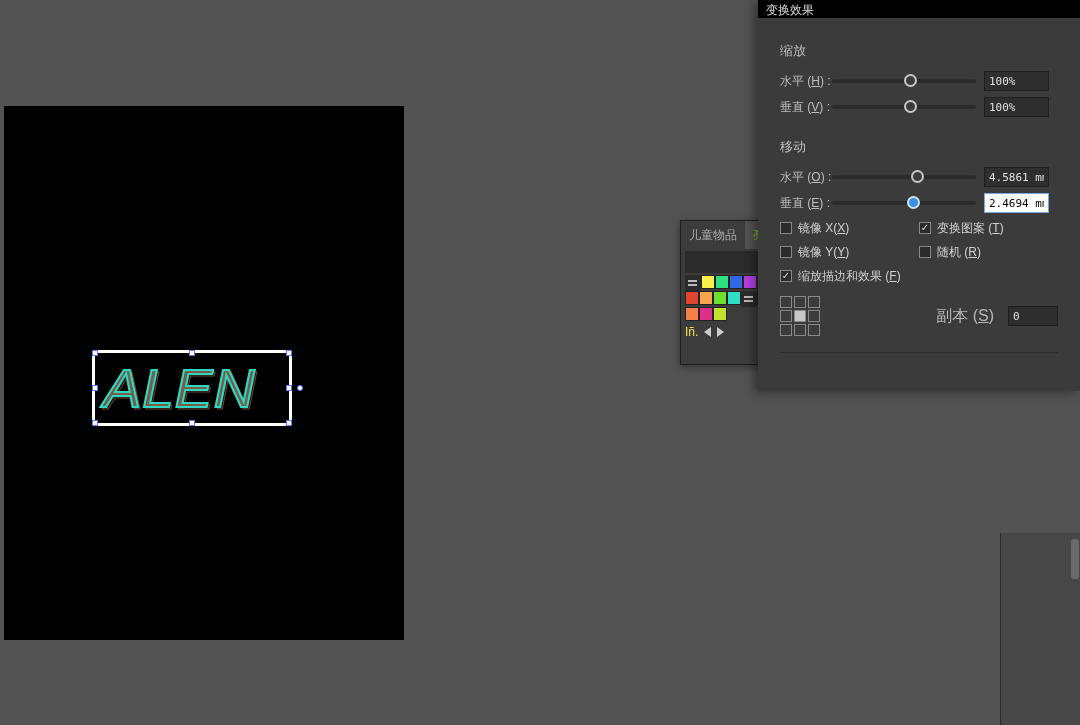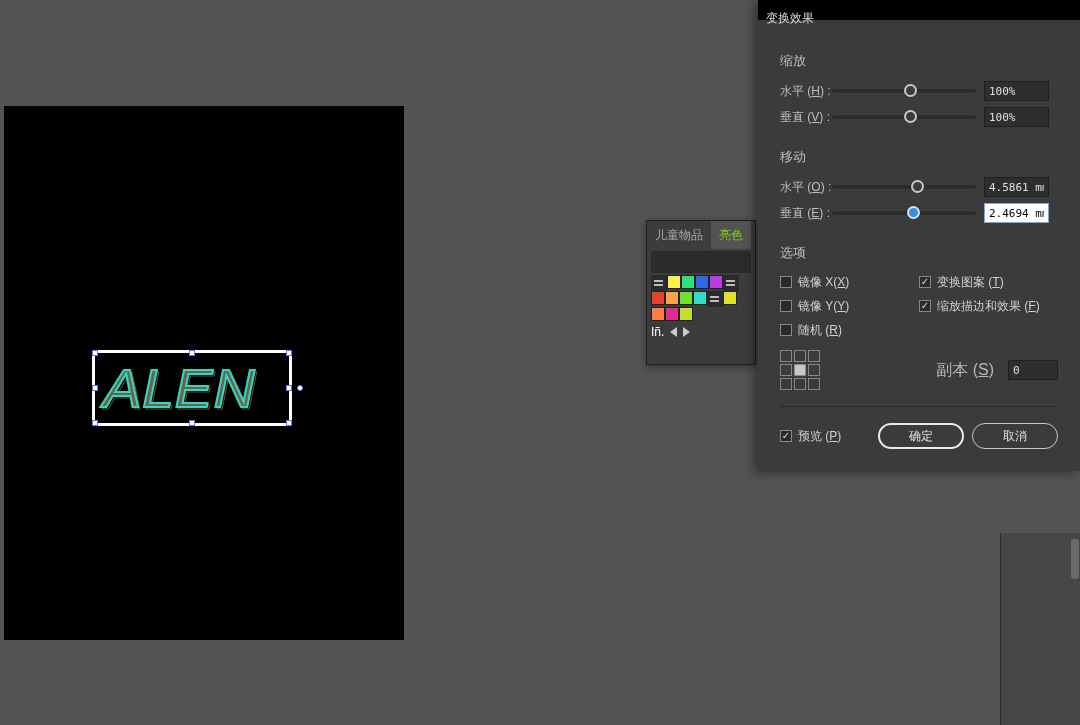--- a/index.html
+++ b/index.html
@@ -11,41 +11,41 @@
   .h-ml{ left:-3px; top:50%; transform:translateY(-50%) } .h-mr{ right:-3px; top:50%; transform:translateY(-50%) }
   .h-bl{ left:-3px; bottom:-3px } .h-bm{ left:50%; bottom:-3px; transform:translateX(-50%) } .h-br{ right:-3px; bottom:-3px }
   .originpt { position:absolute; right:-14px; top:50%; width:6px; height:6px; border-radius:50%; background:#fff; border:1px solid #5b7cff; transform:translateY(-50%); }
   .alen { position:relative; width:100%; height:100%; }
   .alenText { font-family:Impact,"Arial Black",sans-serif; font-size:54px; letter-spacing:1px; font-style:italic;
               color:transparent; -webkit-text-stroke:2px #2dd9c4; text-shadow:0 0 1px #7a5c44; position:absolute; left:12px; top:4px; transform:scaleX(1.05); }
   .alenUnder { position:absolute; left:14px; top:6px; font-family:Impact,"Arial Black",sans-serif; font-size:54px; letter-spacing:1px; font-style:italic;
                color:transparent; -webkit-text-stroke:1px #6e4a2f; transform:scaleX(1.05); }
 
   
-  .swatchPanel { position:absolute; left:646px; top:220px; width:110px; height:145px; background:#3c3c3c; border:1px solid #1e1e1e; box-shadow:0 2px 8px rgba(0,0,0,.4); }
+  .swatchPanel { position:absolute; left:680px; top:220px; width:110px; height:145px; background:#3c3c3c; border:1px solid #1e1e1e; box-shadow:0 2px 8px rgba(0,0,0,.4); }
   .swTabs { display:flex; height:28px; align-items:center; }
   .swTab { padding:0 8px; font-size:12px; height:28px; line-height:28px; color:#aaa; }
   .swTab.active { background:#535353; color:#84cc16; }
   .swSearch { display:flex; align-items:center; height:22px; background:#2b2b2b; margin:2px 4px; border-radius:2px; }
   .swSearch .mag { width:14px; height:14px; margin:0 4px; opacity:.7 }
   .swInput { flex:1; background:transparent; border:none; outline:none; color:#ccc; font-size:11px; }
   .swGrid { display:flex; flex-wrap:wrap; width:88px; margin:2px 4px; }
   .swRowIcon { width:16px; height:16px; background:#2b2b2b; display:inline-block; position:relative; }
   .swRowIcon::before,.swRowIcon::after{content:"";position:absolute;background:#bbb}
   .swRowIcon::before{left:3px;top:5px;width:9px;height:2px}
   .swRowIcon::after{left:3px;top:9px;width:9px;height:2px}
   .swc { width:14px; height:14px; border:1px solid #222; }
-  .swNav { display:flex; gap:6px; padding:2px 4px; align-items:center; color:#ffffff; font-size:12px; }
+  .swNav { display:flex; gap:6px; padding:2px 4px; align-items:center; color:#fde047; font-size:12px; }
   .tri { width:0;height:0;border-top:5px solid transparent;border-bottom:5px solid transparent; }
   .triL { border-right:7px solid #ccc; } .triR { border-left:7px solid #ccc; }
 
   
   .dlg { position:absolute; left:758px; top:0; width:322px; background:#3b3b3b; box-shadow:-4px 2px 10px rgba(0,0,0,.4); }
-  .dlgTitleBar { height:18px; background:#000; padding:10px 8px; font-size:12px; color:#ddd; }
-  .dlgBody { padding:18px 22px 22px;margin-top:8px; }
+  .dlgTitleBar { height:18px; background:#000; padding:2px 8px; font-size:12px; color:#ddd; }
+  .dlgBody { padding:18px 22px 22px; }
   .section { font-size:13px; color:#bdbdbd; margin:18px 0 8px; }
   .section.first{ margin-top:6px }
   .row { display:flex; align-items:center; height:26px; font-size:12px; color:#bdbdbd; }
   .rLabel { width:52px; white-space:nowrap; }
   .hot { text-decoration:underline; }
   .track { position:relative; width:144px; height:4px; background:#2b2b2b; border-radius:2px; margin-right:8px; }
   .thumb { position:absolute; top:-5px; width:13px; height:13px; border-radius:50%; background:#3b3b3b; border:2px solid #c7c7c7; }
   .thumb.blue { background:#3a8de0; border-color:#cfe3f7; }
   .nbox { width:65px; height:20px; background:#2e2e2e; border:1px solid #1f1f1f; color:#e0e0e0; font-size:11px; padding:0 4px; outline:none; font-family:monospace,"Courier New"; }
   .nbox.hl { background:#fff; color:#000; border:1px solid #7aa7e0; }
@@ -153,41 +153,40 @@
     </div>
     <div class="row">
       <span class="rLabel"><span>垂直 (</span><span class="hot">E</span><span>) :</span></span>
       <div class="track">
           <div class="thumb blue" style="left:52%"></div>
         </div>
       <input class="nbox hl" value="2.4694 mm" style="">
     </div>
 
 
-    <div class="section">选项</div>
     <div class="opts">
       <div class="optRow">
           <span class="cbx"></span>
           <span><span>镜像 X(</span><span class="hot">X</span><span>)</span></span>
         </div>
       <div class="optRow">
           <span class="cbx checked"></span>
           <span><span>变换图案 (</span><span class="hot">T</span><span>)</span></span>
         </div>
       <div class="optRow">
           <span class="cbx"></span>
           <span><span>镜像 Y(</span><span class="hot">Y</span><span>)</span></span>
         </div>
       <div class="optRow">
+          <span class="cbx"></span>
+          <span><span>随机 (</span><span class="hot">R</span><span>)</span></span>
+        </div>
+      <div class="optRow">
           <span class="cbx checked"></span>
           <span><span>缩放描边和效果 (</span><span class="hot">F</span><span>)</span></span>
-        </div>
-      <div class="optRow">
-          <span class="cbx"></span>
-          <span><span>随机 (</span><span class="hot">R</span><span>)</span></span>
         </div>
     </div>
 
     <div class="copiesRow">
       <div class="anchor9">
         <div></div>
           <div></div>
           <div></div>
         <div></div>
           <div class="sel"></div>
@@ -196,25 +195,18 @@
           <div></div>
           <div></div>
       </div>
       <div style="flex:1"></div>
       <span><span>副本 (</span><span class="hot">S</span><span>)</span></span>
       <input class="nbox" style="width: 50px;" value="0">
     </div>
 
     <div class="divider"></div>
 
-    <div class="bottom">
-      <span class="cbx checked"></span>
-      <span><span>预览 (</span><span class="hot">P</span><span>)</span></span>
-      <span style="flex:1"></span>
-      <button class="btn primary">确定</button>
-      <button class="btn">取消</button>
-    </div>
   </div>
 </div>
 
 <div class="sideRail">
     <div class="slit"></div>
   </div>
 
 </body></html>

